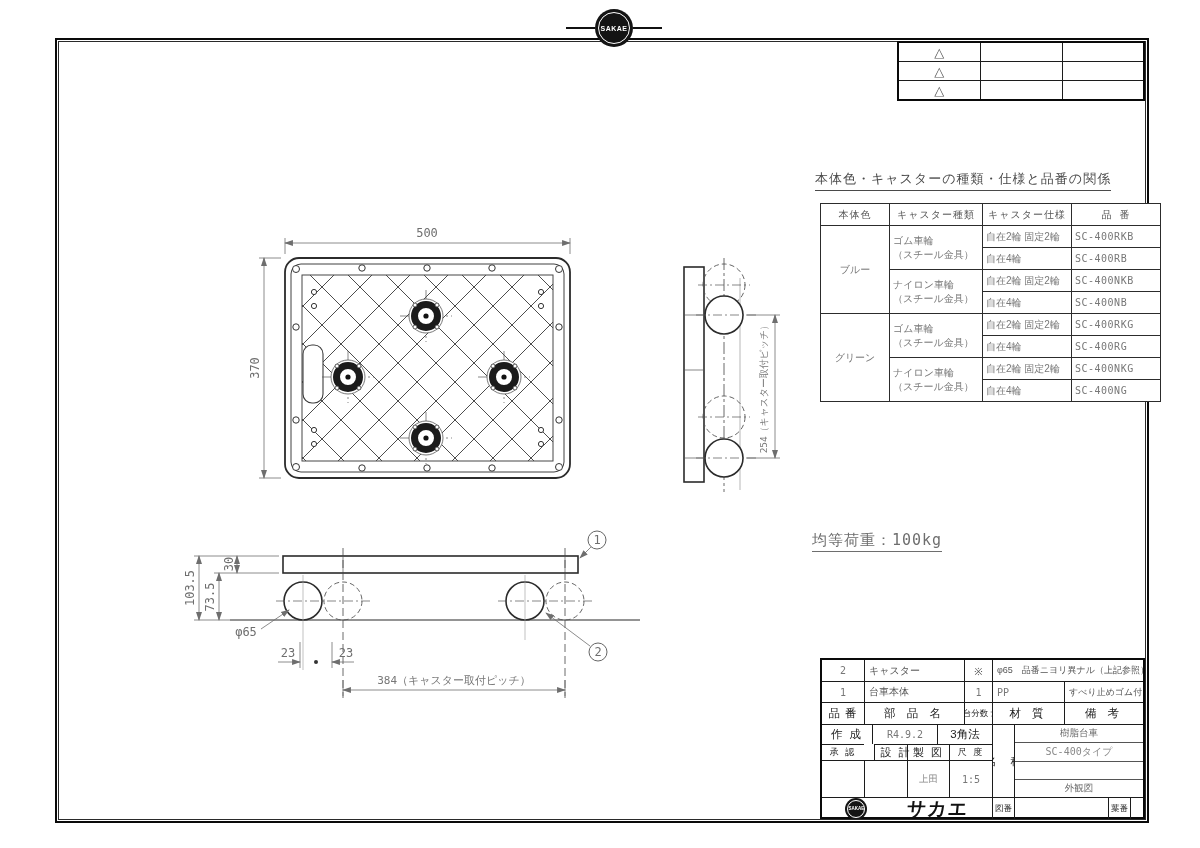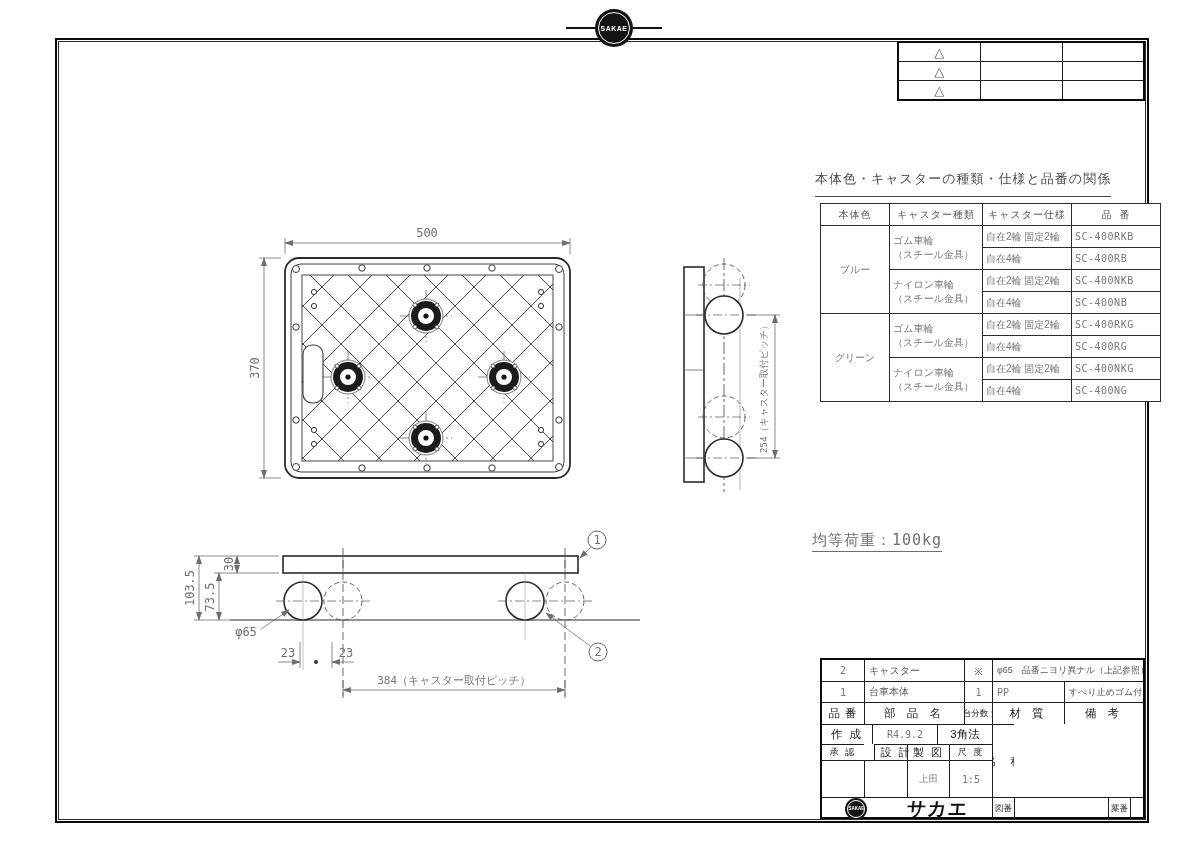--- a/index.html
+++ b/index.html
@@ -24,21 +24,21 @@
   .stamp span{position:relative;color:#fff;font-size:7px;font-weight:bold;letter-spacing:.5px;}
   .stamp-line{height:2px;background:#111;top:27px;z-index:4;}
   
   .rev-table{left:897px;top:41px;width:248px;border-collapse:collapse;table-layout:fixed;z-index:3;background:#fff;}
   .rev-table td,.rev-table th{border:1px solid #1c1c1c;font-size:10px;color:#333;font-weight:normal;padding:0;height:18px;text-align:center;}
   .rev-table{border:2px solid #0a0a0a;}
   .rev-tri{color:#555;font-size:13px;line-height:1;}
   
   .spec-title{
     left:815px;top:170px;font-size:13px;color:#4a4a4a;letter-spacing:1px;
-    border-bottom:1px solid #4a4a4a;padding-bottom:8px;white-space:nowrap;
+    border-bottom:1px solid #4a4a4a;padding-bottom:2px;white-space:nowrap;
   }
   .spec-table{left:820px;top:203px;border-collapse:collapse;table-layout:fixed;background:#fff;border:1.5px solid #222;}
   .spec-table td,.spec-table th{
     border:1px solid #2c2c2c;font-size:10px;font-weight:normal;color:#777;
     padding:1px 3px;height:19px;white-space:nowrap;overflow:hidden;
   }
   .spec-table th{color:#555;text-align:center;letter-spacing:1px;}
   .c-color{width:62px;text-align:center;color:#777;}
   .c-type{width:86px;text-align:left;}
   .c-spec{width:82px;text-align:left;font-size:9.5px;}
@@ -200,20 +200,26 @@
   <div class="tb-cell first" style="left:0;top:100px;width:42px;height:37px;"></div>
   <div class="tb-cell" style="left:42px;top:100px;width:43px;height:37px;"></div>
   <div class="tb-cell" style="left:85px;top:100px;width:42px;height:37px;font-size:9.5px;color:#888;">上田</div>
   <div class="tb-cell mono" style="left:127px;top:100px;width:43px;height:37px;">1:5</div>
 
   <div class="tb-cell vlabel" style="left:170px;top:64px;width:22px;height:73px;gap:14px;">
     <span>名</span>
     <span>称</span>
   </div>
 
+  <div class="tb-cell" style="left:192px;top:64px;width:129px;height:73px;flex-direction:column;align-items:stretch;justify-content:flex-start;padding:0;">
+    <div class="nameline" style="height:18px;display:flex;align-items:center;justify-content:center;font-size:9.5px;color:#666;">樹脂台車</div>
+    <div class="nameline mono" style="height:18px;display:flex;align-items:center;justify-content:center;font-size:10px;color:#888;">SC-400タイプ</div>
+    <div class="nameline" style="height:18px;"></div>
+    <div style="height:18px;display:flex;align-items:center;justify-content:center;font-size:9.5px;color:#666;">外観図</div>
+  </div>
 
   <div class="tb-cell first company" style="left:0;top:137px;width:170px;height:22px;">
     <div class="mini-roundel">
         <span>SAKAE</span>
       </div>
     <div class="kk">
       <span>株式</span>
       <span>会社</span>
     </div>
     <div class="sakae-name">サカエ</div>

